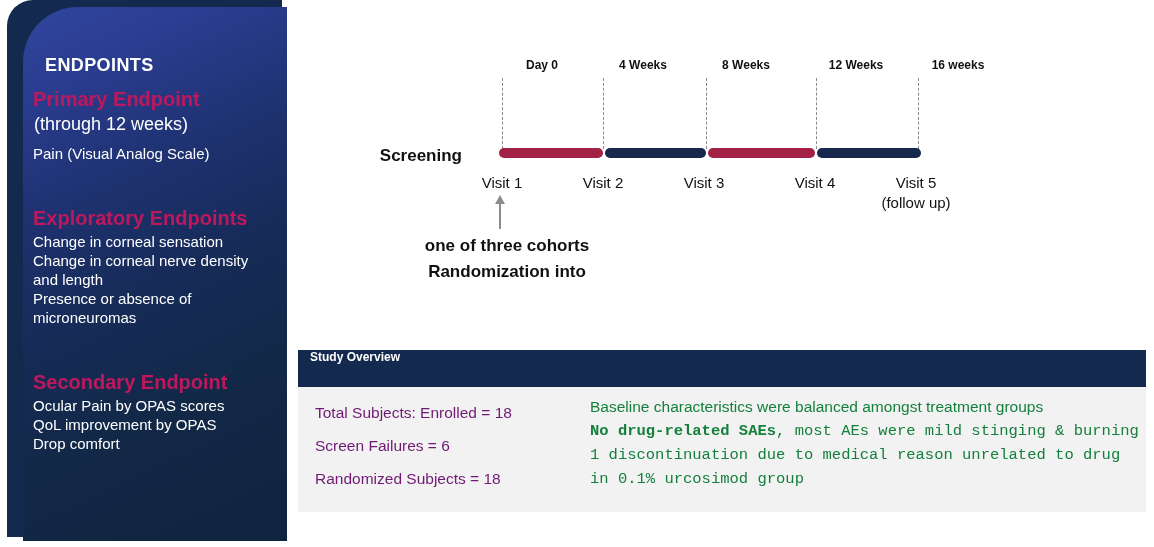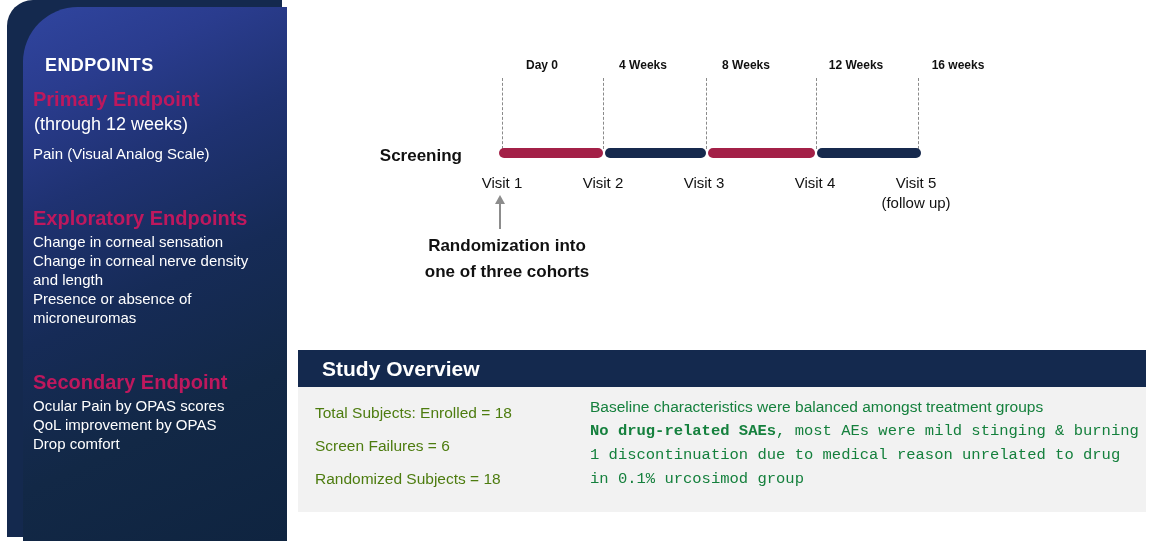--- a/index.html
+++ b/index.html
@@ -33,25 +33,25 @@
   .arrow-line{position:absolute;left:499px;top:203px;width:2px;height:26px;background:#8c8c8c;}
   .arrow-head{position:absolute;left:495px;top:195px;width:0;height:0;
     border-left:5px solid transparent;border-right:5px solid transparent;border-bottom:9px solid #8c8c8c;}
   .randomization{position:absolute;left:403px;top:233px;width:208px;text-align:center;
     font-size:17px;font-weight:bold;line-height:26px;}
   
   .cohort-bar{position:absolute;top:289px;height:42px;display:flex;align-items:center;justify-content:center;
     color:#fff;font-size:16px;white-space:nowrap;}
   
   .study-panel{position:absolute;left:298px;top:350px;width:848px;}
-  .study-header{height:37px;background:#14294e;color:#fff;display:flex;align-items:center;
-    padding-left:24px;font-size:21px;font-weight:bold;box-sizing:border-box;}
+  .study-header{height:37px;background:#14294e;color:#fff;display:flex;
+    padding-left:12px;font-size:12px;font-weight:bold;box-sizing:border-box;}
   .study-body{position:relative;height:125px;background:#f2f2f2;}
   .stats-col{position:absolute;left:17px;top:16px;}
-  .stat-line{font-size:15.5px;line-height:20px;margin:0 0 13px 0;color:#4d7c0f;}
+  .stat-line{font-size:15.5px;line-height:20px;margin:0 0 13px 0;color:#701a75;}
   .notes-col{position:absolute;left:292px;top:8px;width:556px;}
   .note-line{font-size:15.5px;line-height:24px;margin:0;color:#15803d;}
   .note-line + .note-line{font-family:Liberation Mono, monospace;}
 </style>
 </head>
 <body>
 
 <div class="sidebar-back"></div>
 <div class="sidebar-front"></div>
 <div class="sidebar-content">
@@ -101,22 +101,22 @@
   <div class="visit-label" style="left:502px;">Visit 1</div>
   <div class="visit-label" style="left:603px;">Visit 2</div>
   <div class="visit-label" style="left:704px;">Visit 3</div>
   <div class="visit-label" style="left:815px;">Visit 4</div>
   <div class="visit-label" style="left:916px;">Visit 5</div>
   <div class="followup-label" style="left:916px;">(follow up)</div>
 
   <div class="arrow-line"></div>
   <div class="arrow-head"></div>
   <div class="randomization">
+    <div>one of three cohorts</div>
     <div>Randomization into</div>
-    <div>one of three cohorts</div>
   </div>
 </div>
 
 <div class="cohort-bar" style="left:298px;width:274px;">
   <span>Urcosimod (0.05%) n = 6</span>
 </div>
 <div class="cohort-bar" style="left:589px;width:272px;">
   <span>Urcosimod (0.1%) n = 5</span>
 </div>
 <div class="cohort-bar" style="left:876px;width:270px;">

